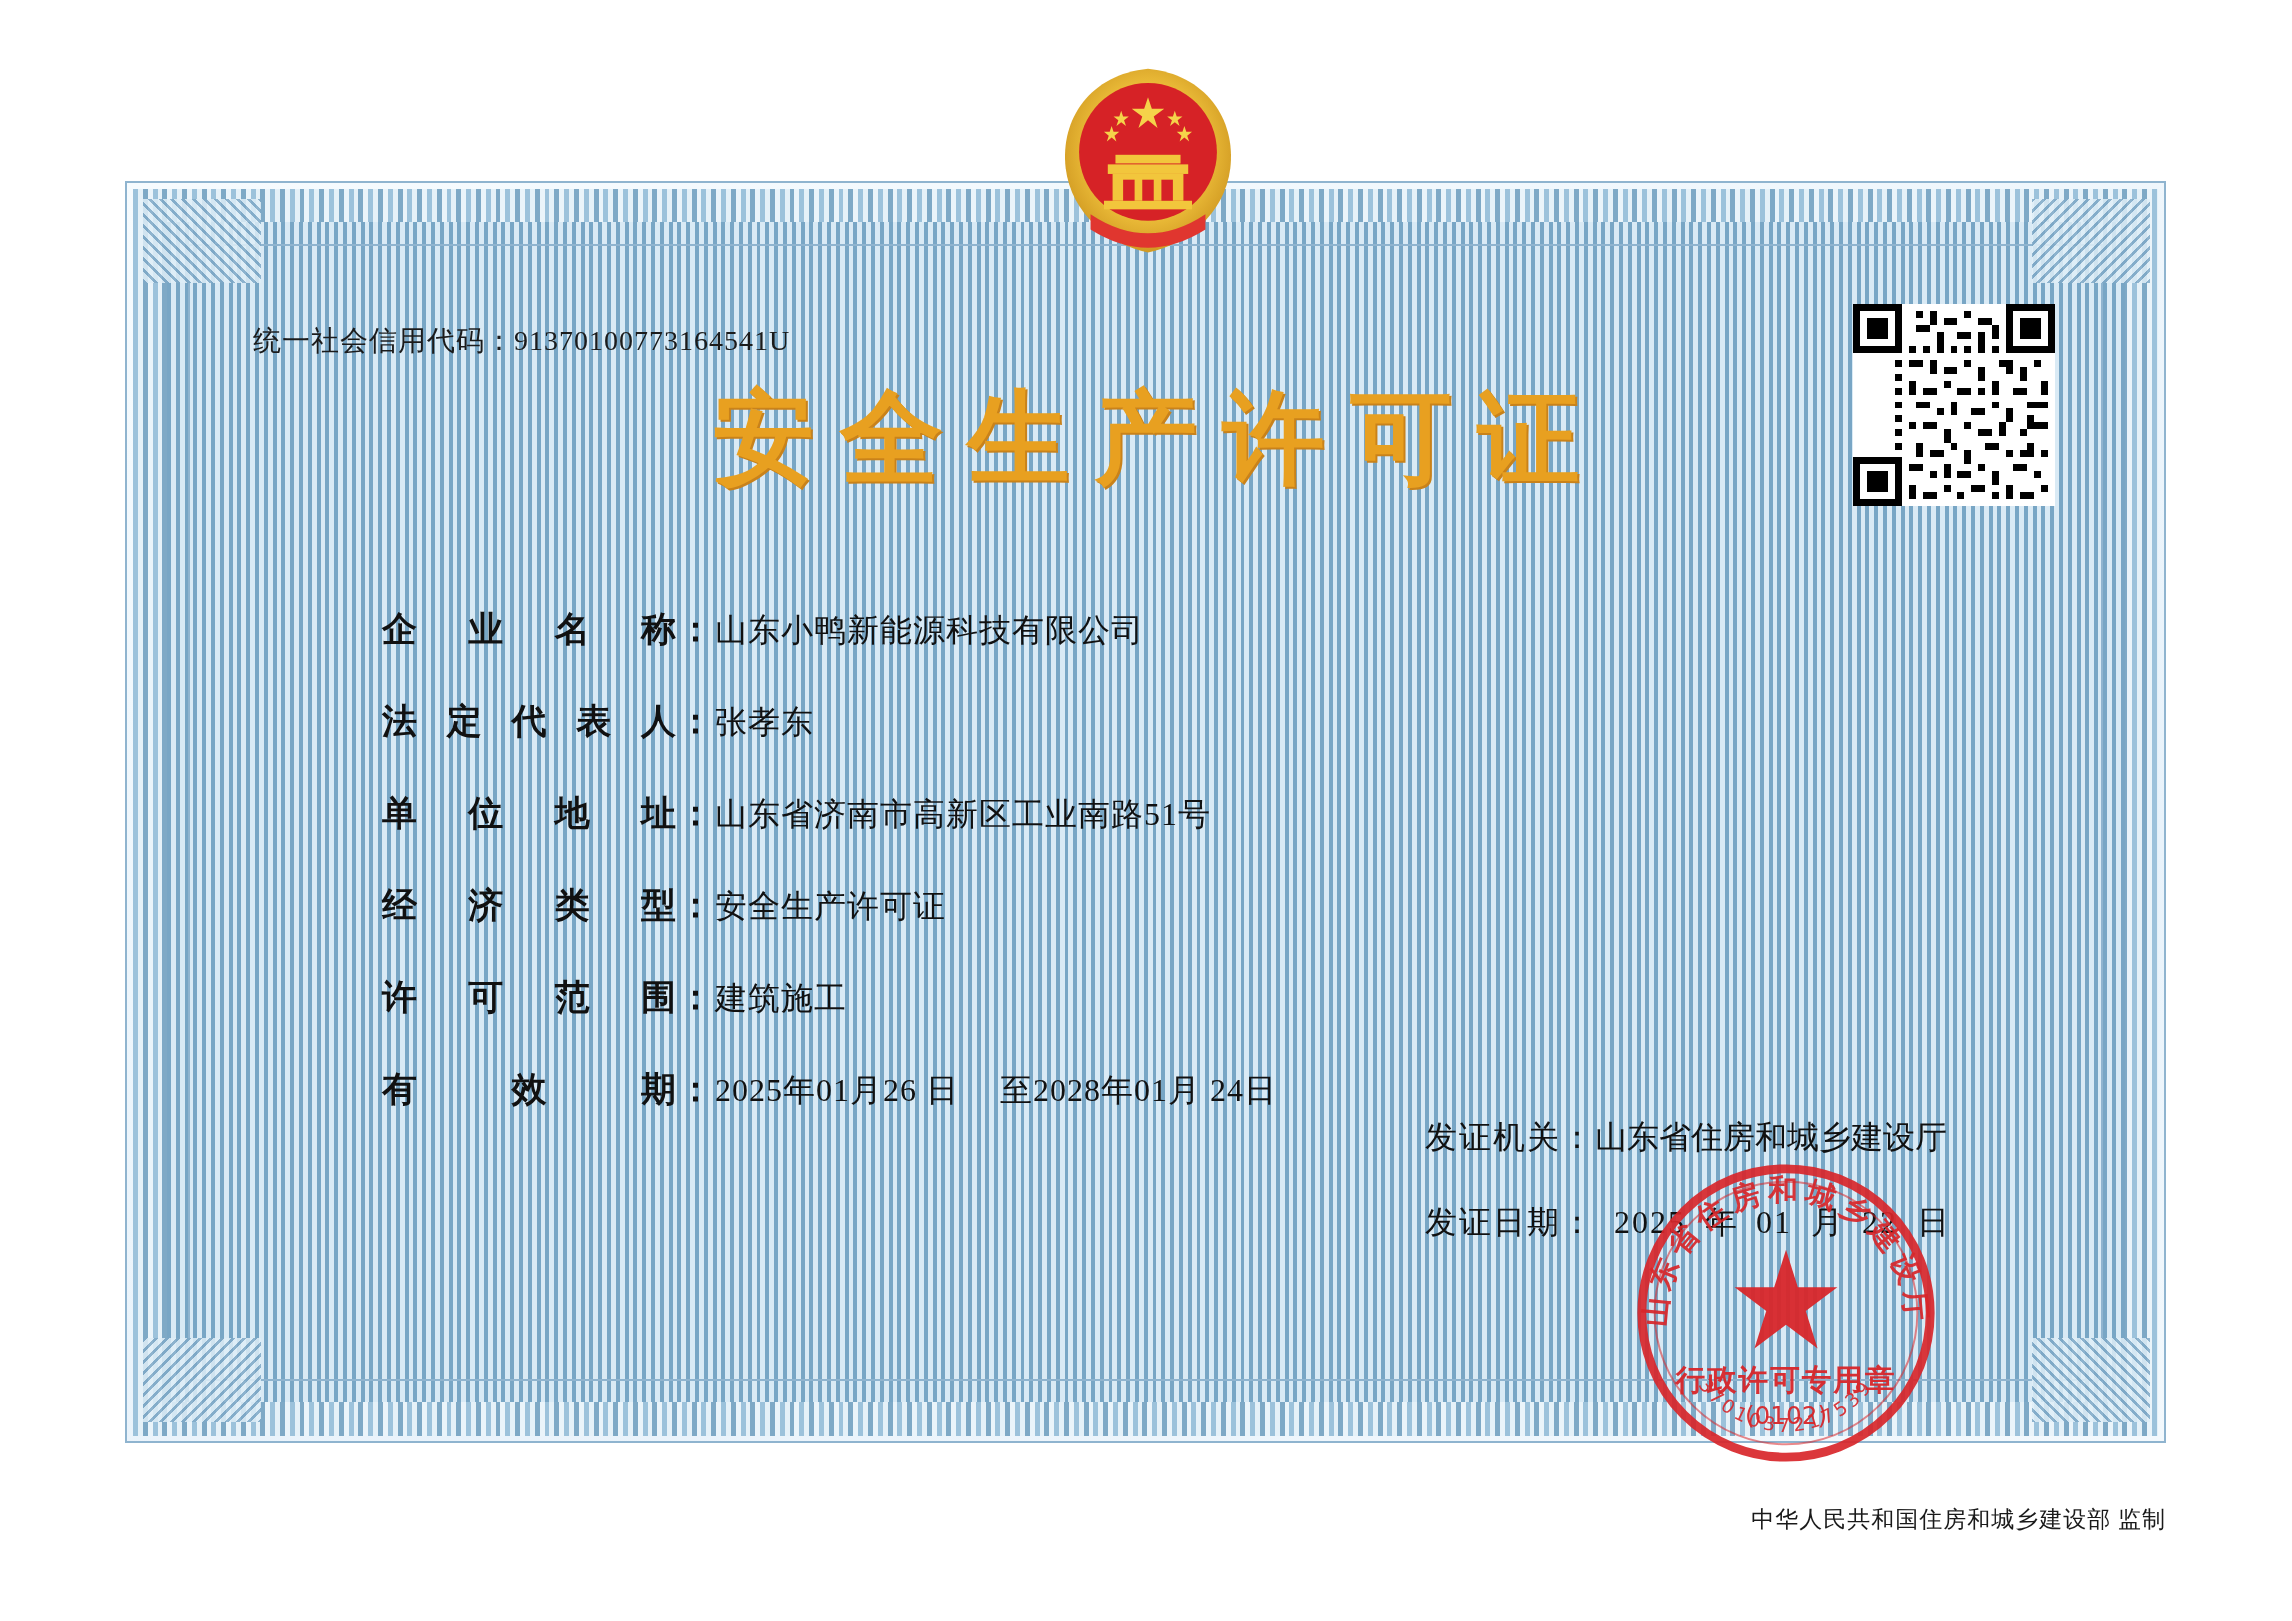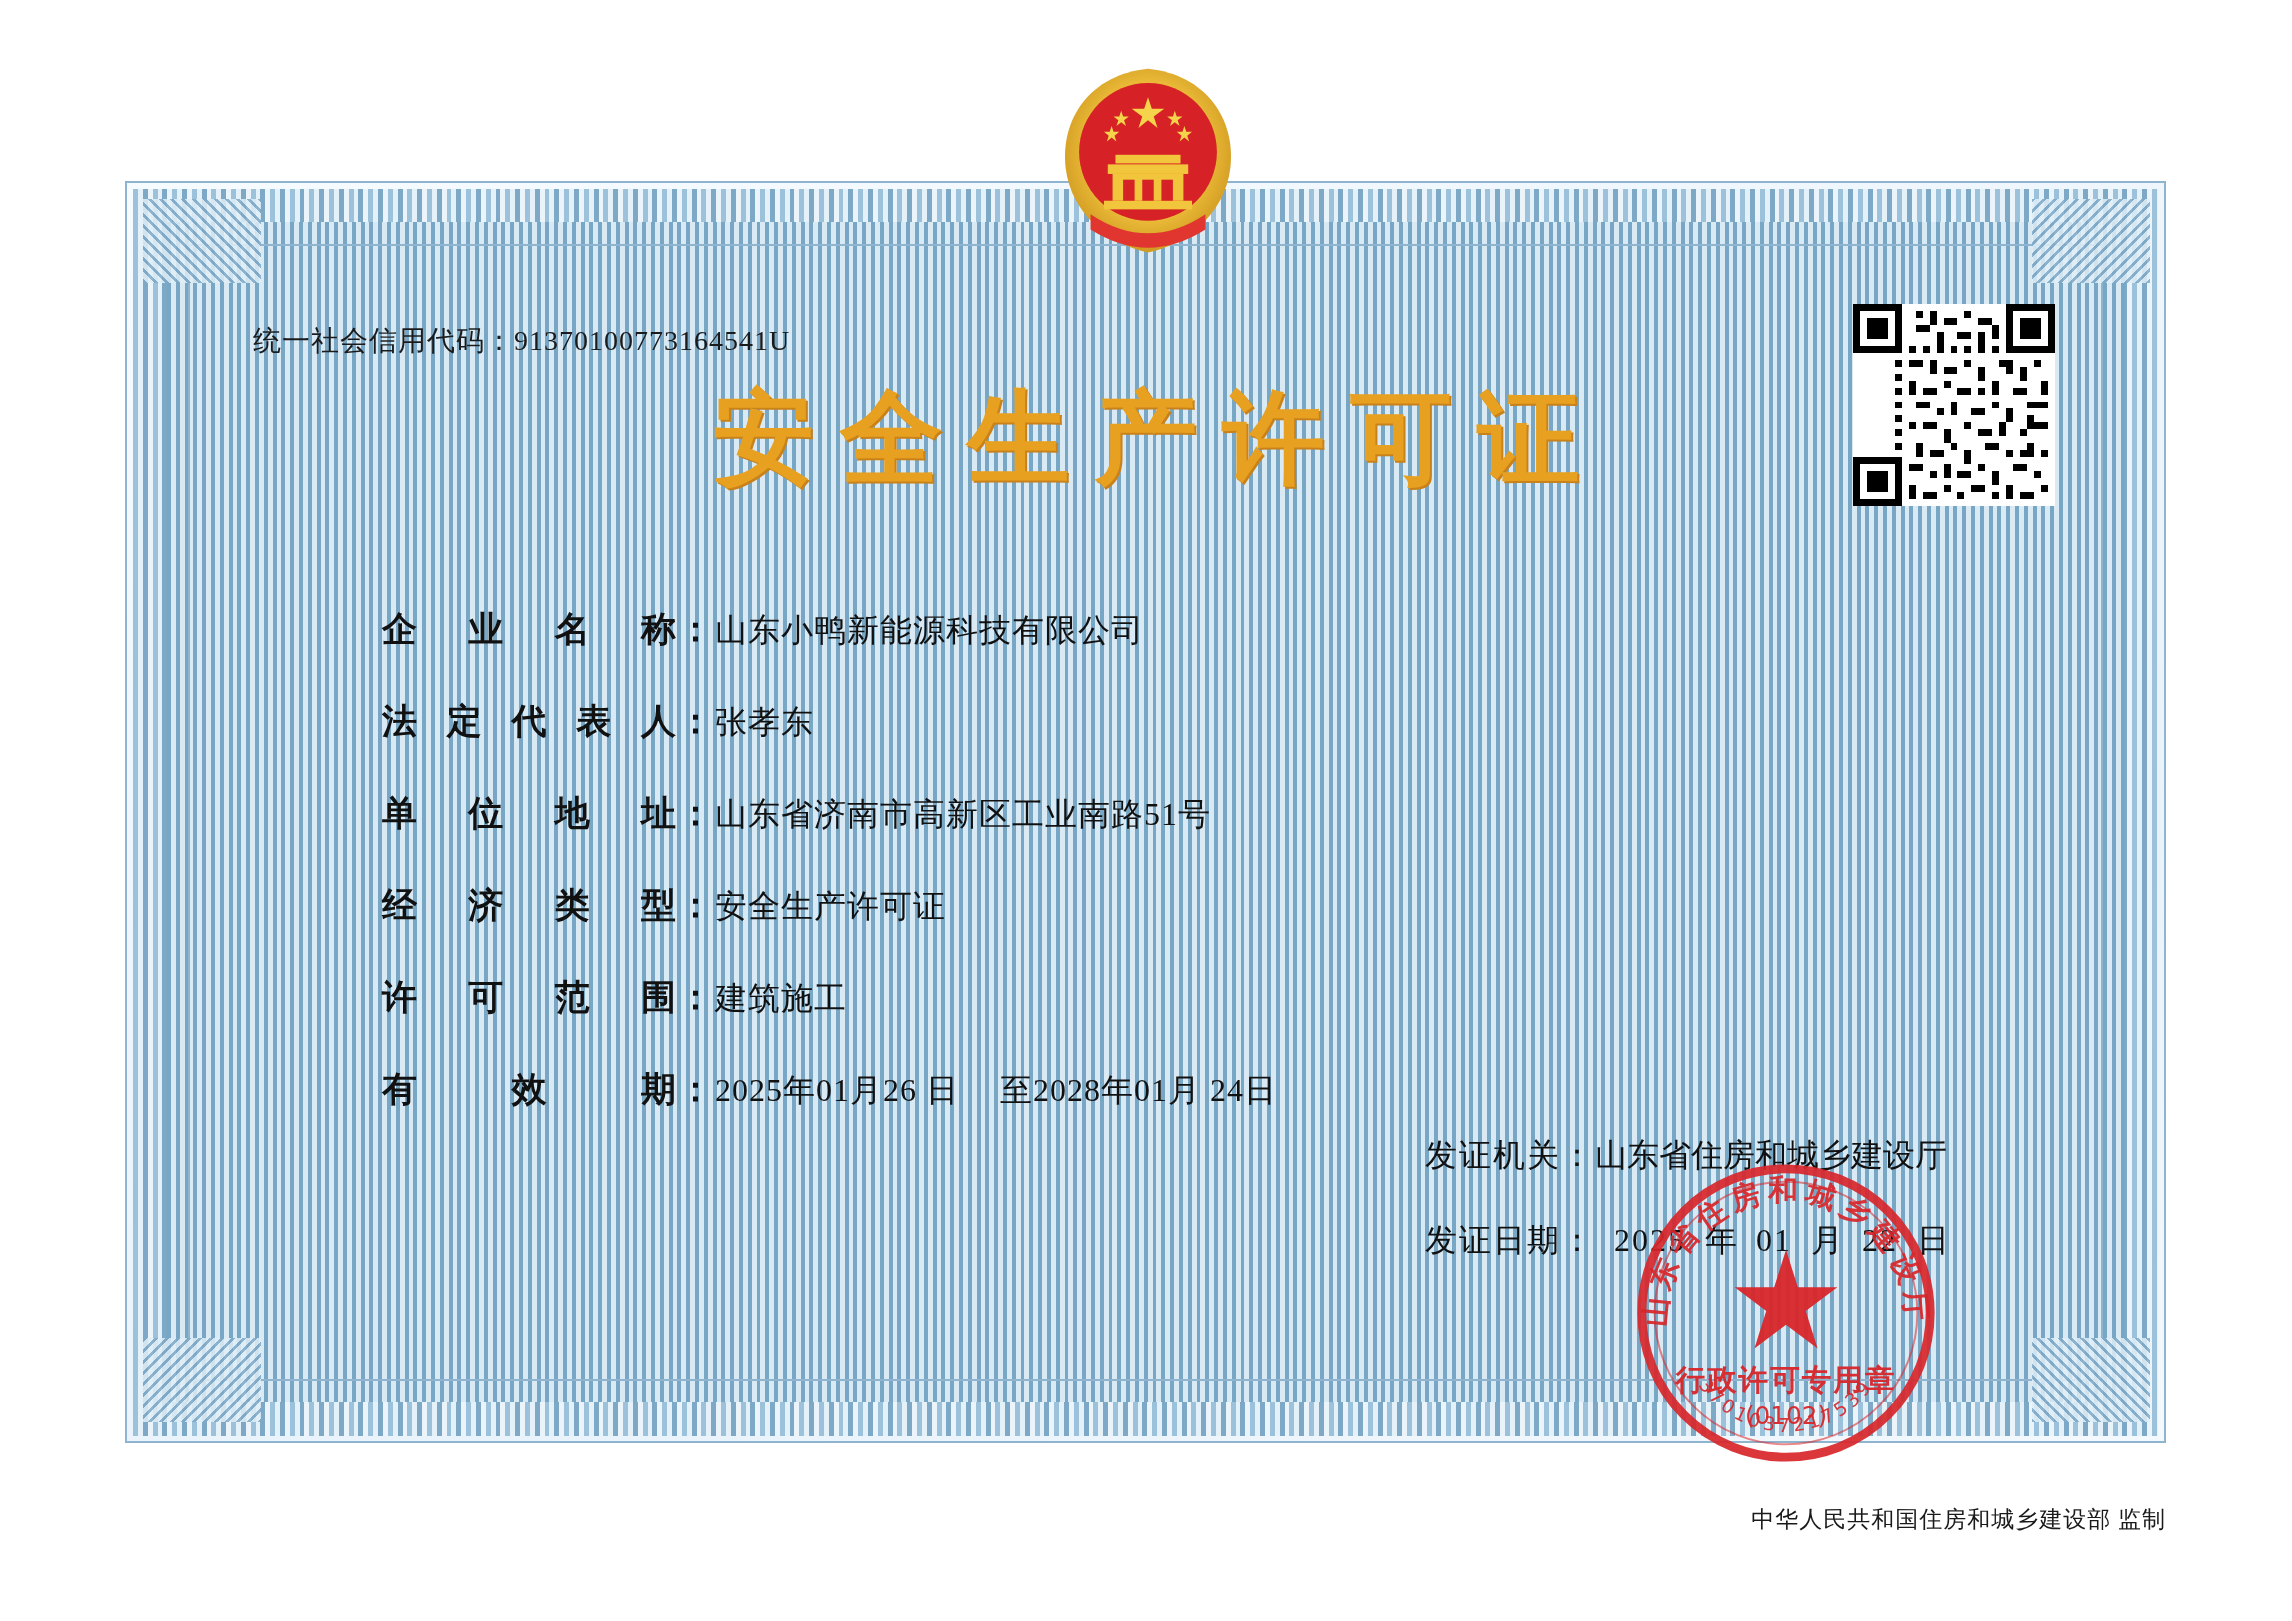--- a/index.html
+++ b/index.html
@@ -186,21 +186,20 @@
     position: absolute;
     right: 147px;
     top: 863px;
     text-align: left;
     font-size: 32px;
     color: #111;
   }
   .issuer-line {
     margin-bottom: 41px;
     white-space: nowrap;
-    margin-top: 18px;
   }
   .issuer-label {
     font-weight: normal;
     letter-spacing: 2px;
   }
   .date-num { letter-spacing: 2px; padding: 0 19px; }
 
   
   .seal {
     position: absolute;

